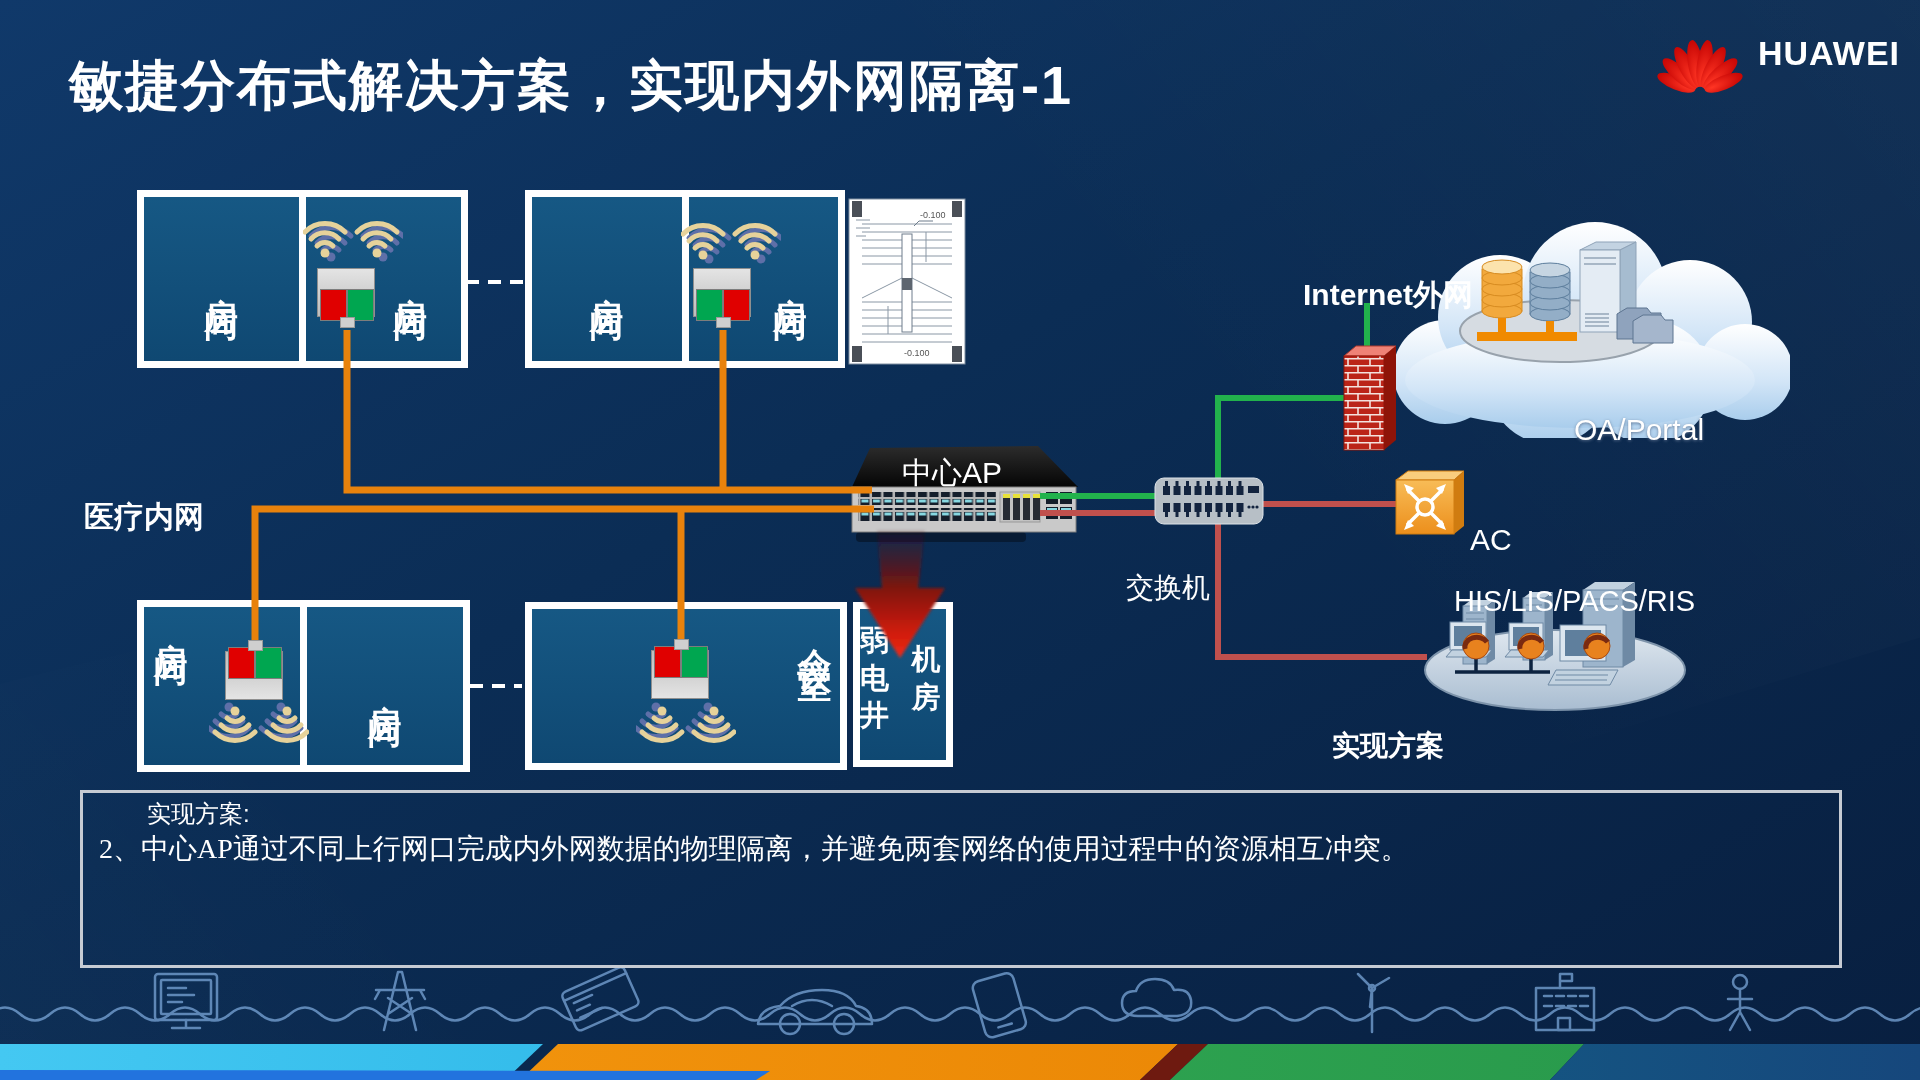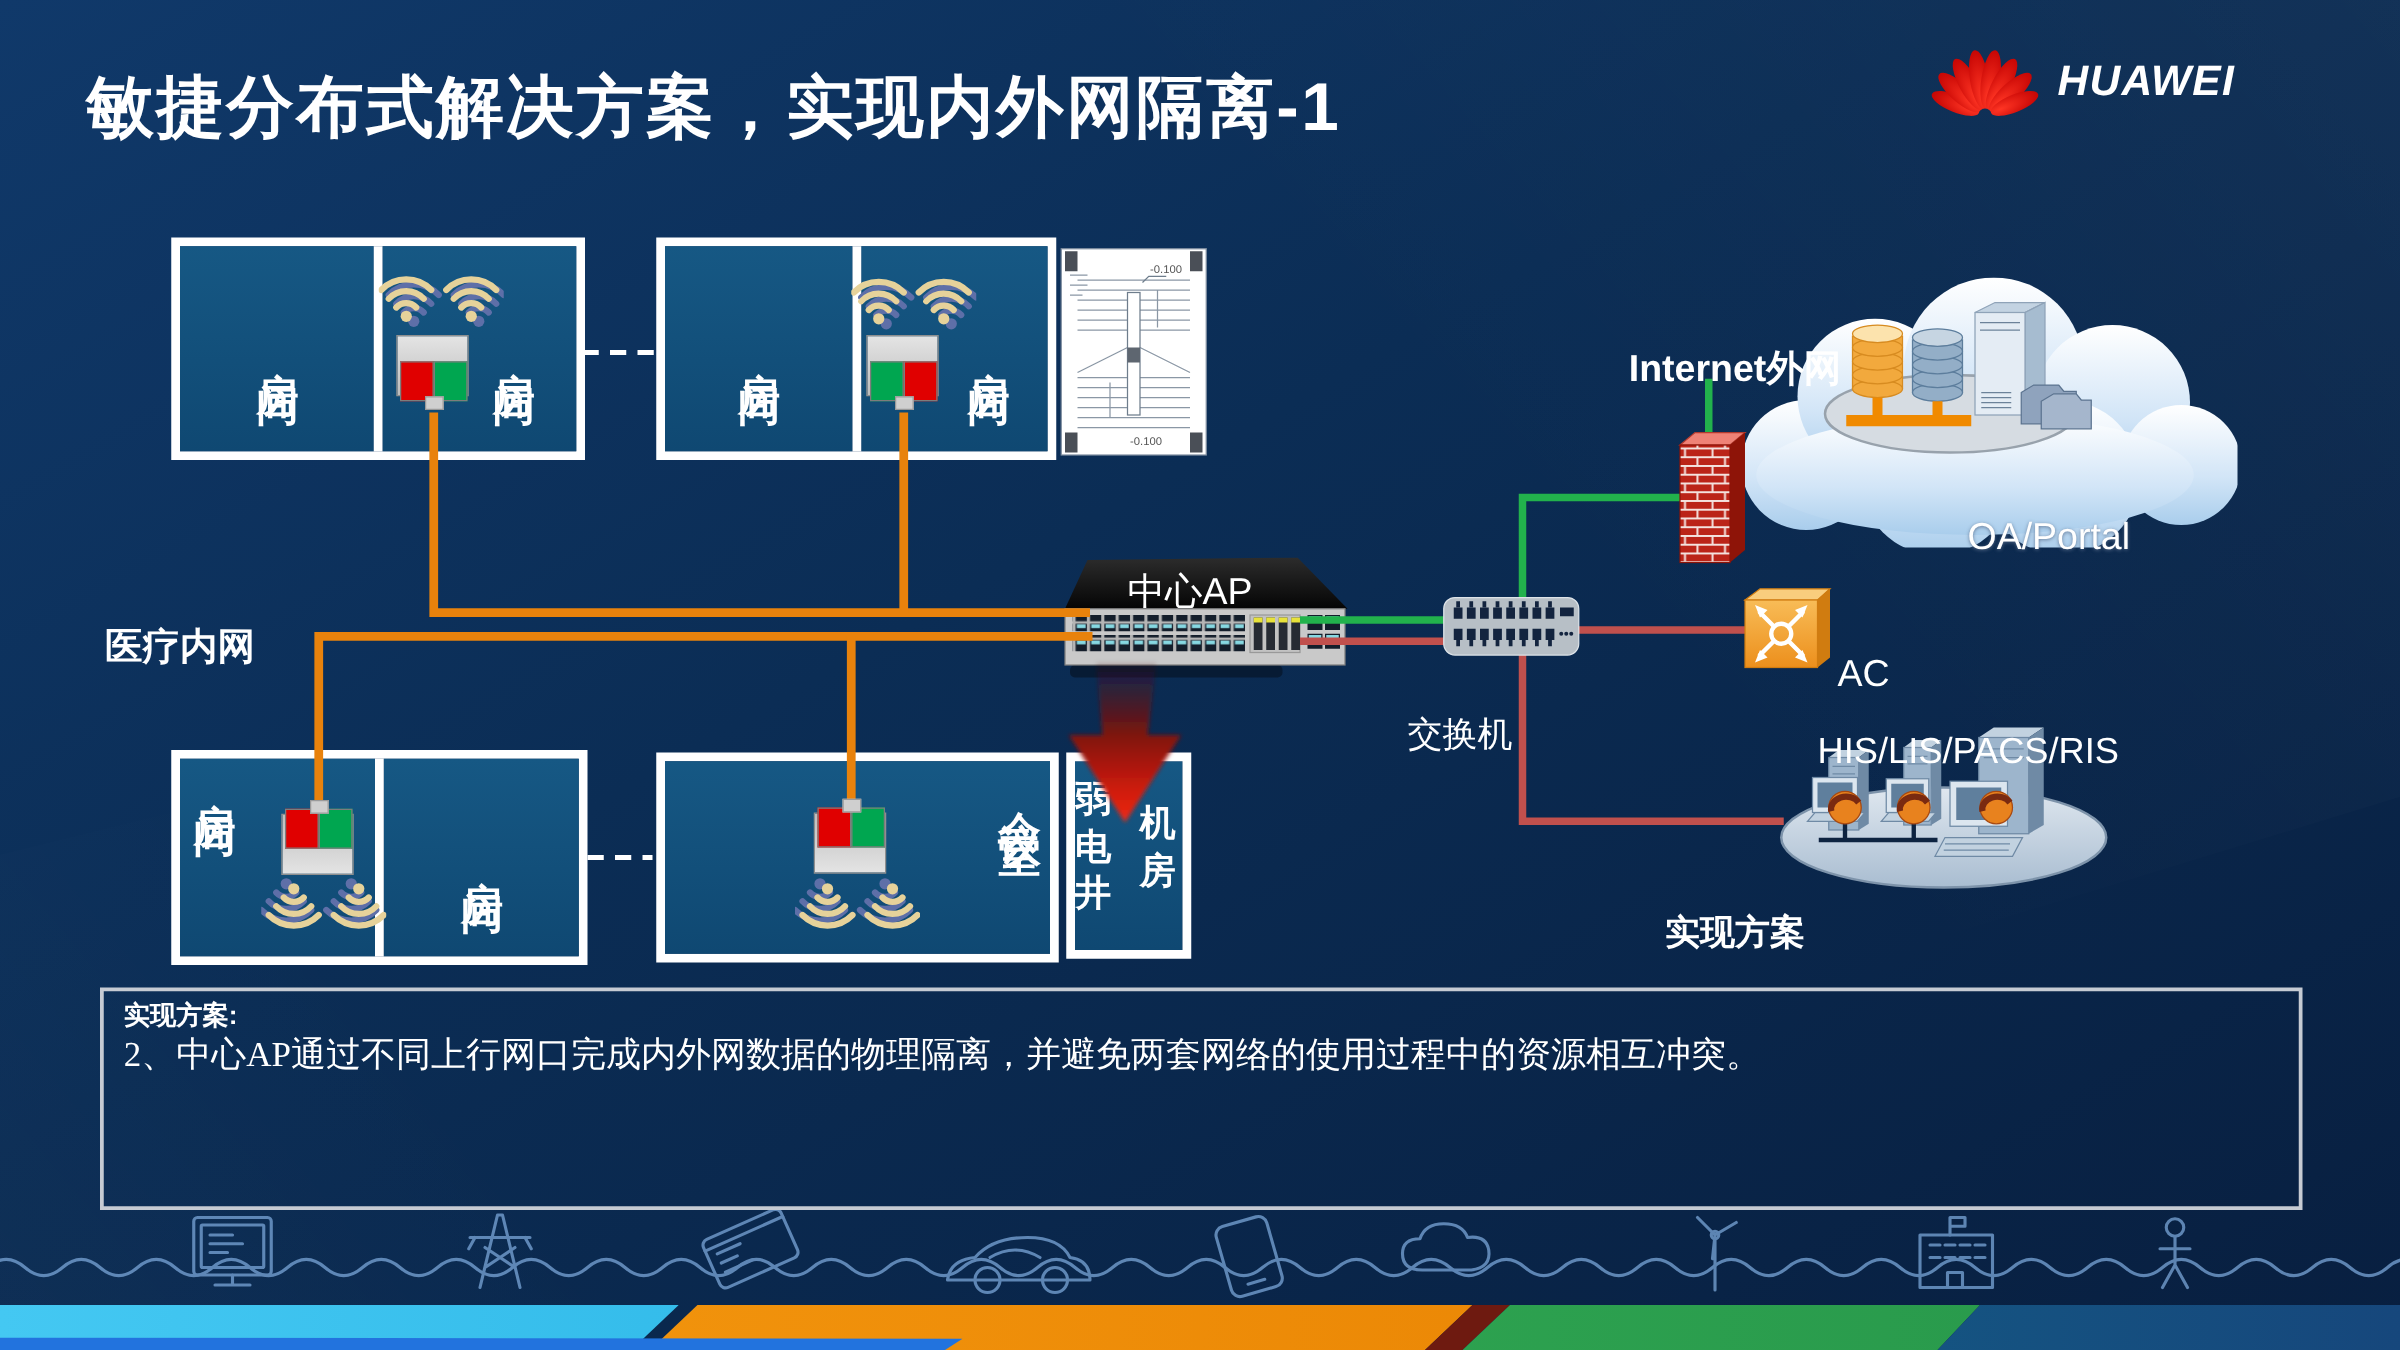--- a/index.html
+++ b/index.html
@@ -5,21 +5,21 @@
   html,body{margin:0;padding:0;background:#04142c;}
   .slide{position:relative;width:1920px;height:1080px;overflow:hidden;color:#fff;
     font-family:"Liberation Sans",sans-serif;
     background:linear-gradient(150deg,#10396a 0%,#0b2d55 42%,#081f40 100%);}
   .streakA{position:absolute;left:760px;top:-260px;width:1500px;height:1000px;z-index:1;
     background:linear-gradient(245deg,rgba(255,255,255,0.05) 0%,rgba(255,255,255,0.015) 45%,rgba(255,255,255,0) 70%);
     transform:rotate(-17deg);}
   .streakB{position:absolute;left:-300px;top:620px;width:1200px;height:700px;z-index:1;
     background:linear-gradient(65deg,rgba(255,255,255,0.03),rgba(255,255,255,0) 60%);transform:rotate(-14deg);}
   .title{position:absolute;left:69px;top:50px;font-size:54px;font-weight:bold;letter-spacing:2px;z-index:9;}
-  .logo{position:absolute;left:1544px;top:34px;display:flex;align-items:center;gap:14px;z-index:9;font-style:italic;}
+  .logo{position:absolute;left:1656px;top:34px;display:flex;gap:14px;z-index:9;}
   .logo-text{font-size:34px;font-weight:bold;letter-spacing:1px;}
   .lbl{position:absolute;z-index:9;white-space:nowrap;margin-top:41px;}
   .b{font-weight:bold;}
   .room-group{position:absolute;border:7px solid #fff;box-sizing:border-box;display:flex;z-index:3;}
   .room{flex:1;position:relative;background:linear-gradient(180deg,#165884,#0f4872);}
   .room + .room{border-left:7px solid #fff;}
   .vtext{writing-mode:vertical-rl;text-orientation:upright;font-weight:bold;font-size:34px;
     letter-spacing:9px;line-height:1;}
   .room-center{position:absolute;inset:0;display:flex;align-items:center;justify-content:center;}
   .pos-tl{position:absolute;left:10px;top:8px;}
@@ -37,21 +37,21 @@
   .rr.rev .sqL{background:#00a650;}
   .rr.rev .sqR{background:#e00000;}
   .rr.flip{transform:scaleY(-1);}
   .wifi{position:absolute;width:100px;height:52px;z-index:7;}
   .wifi.down{transform:rotate(180deg);}
   .cables{position:absolute;inset:0;z-index:6;pointer-events:none;}
   .z5{z-index:5;} .z7{z-index:7;} .z8{z-index:8;} .z3{z-index:3;} .z2{z-index:2;}
   .abs{position:absolute;}
   .solution{position:absolute;left:80px;top:790px;width:1762px;height:178px;border:3px solid #c6cbd3;
     box-sizing:border-box;padding:5px 16px;z-index:4;}
-  .solution .head{font-size:21px;font-weight:bold;}
+  .solution .head{font-size:24px;font-weight:normal;margin-left:48px;}
   .solution .line{font-size:28px;font-family:"Liberation Serif",serif;line-height:1.33;}
   .oaportal{text-shadow:0 1px 3px rgba(90,110,140,0.9);}
   .stripe{position:absolute;left:0;top:1044px;width:1920px;height:36px;z-index:2;}
   .seg{position:absolute;inset:0;}
   .seg.cyan{background:linear-gradient(90deg,#44c8f2,#0d9fd8);clip-path:polygon(0px 0px,543px 0px,505px 36px,0px 36px);}
   .seg.orange{background:linear-gradient(90deg,#f59a10,#e67e00);clip-path:polygon(558px 0px,1178px 0px,1140px 36px,520px 36px);}
   .seg.maroon{background:#6e1a10;clip-path:polygon(1178px 0px,1208px 0px,1170px 36px,1140px 36px);}
   .seg.green{background:linear-gradient(90deg,#35b257,#27964a);clip-path:polygon(1208px 0px,1584px 0px,1550px 36px,1170px 36px);}
   .seg.teal{background:linear-gradient(90deg,#0f8696,#16477c);clip-path:polygon(1584px 0px,1920px 0px,1920px 36px,1550px 36px);}
   .seg.bluesliver{background:#2273de;clip-path:polygon(0px 26px,770px 27px,756px 36px,0px 36px);}

